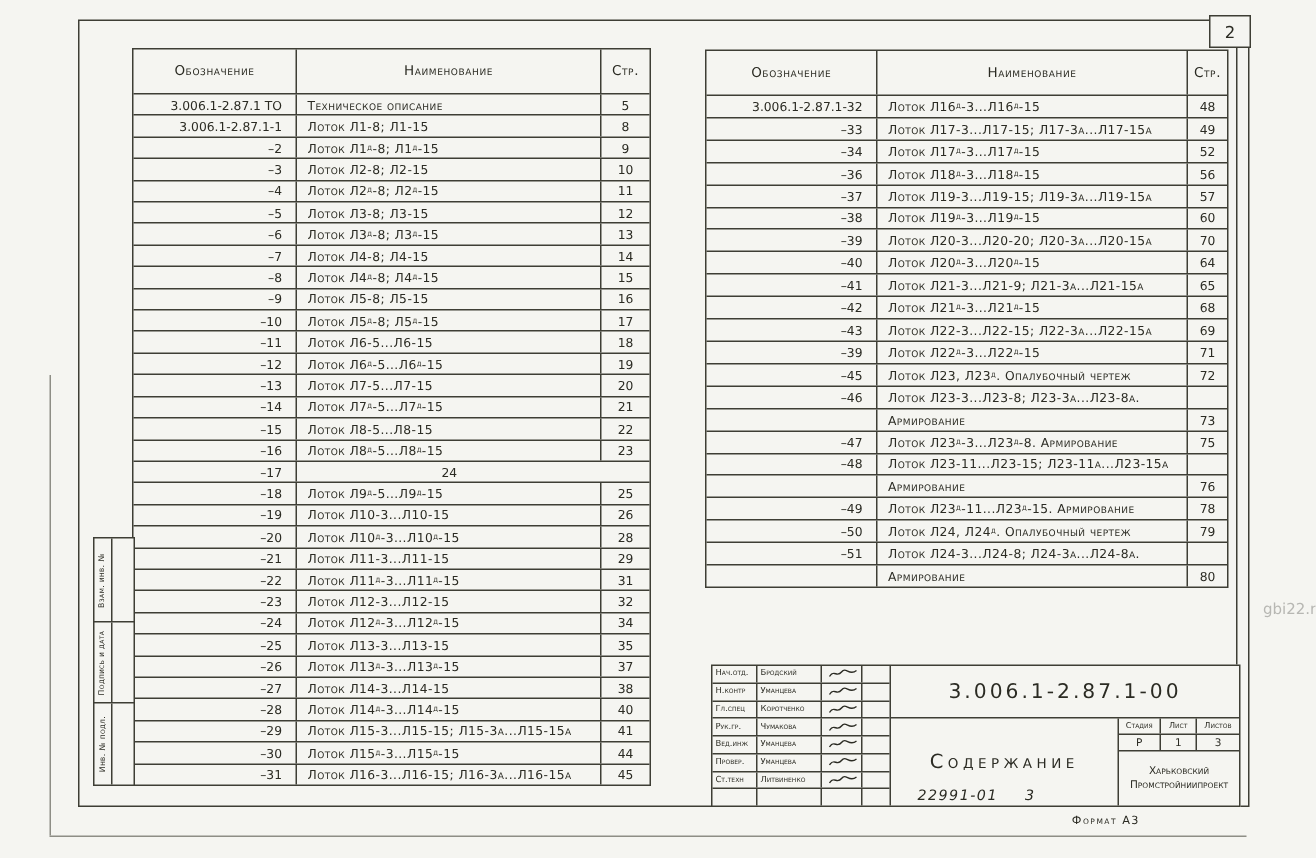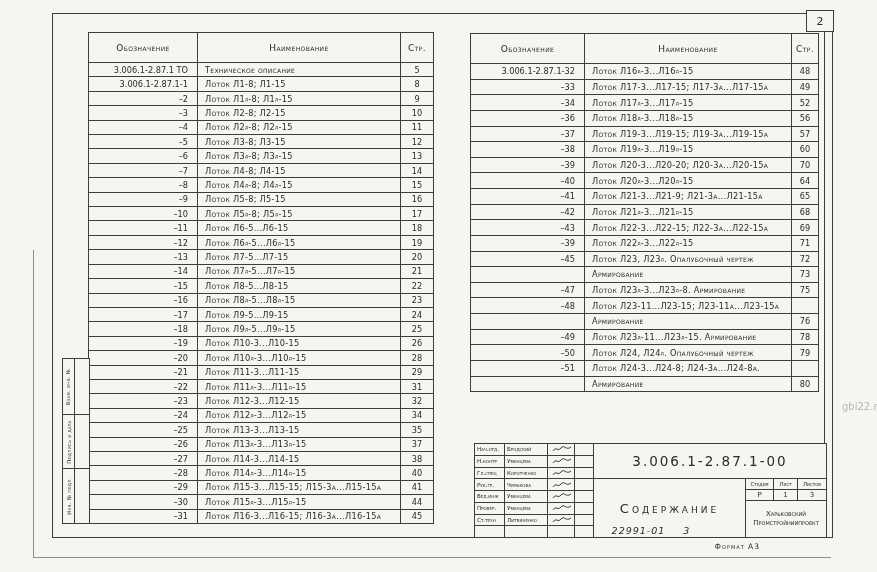--- a/index.html
+++ b/index.html
@@ -182,21 +182,20 @@
           <div class="cell c-name">Лоток Л8-5...Л8-15</div>
           <div class="cell c-page">22</div>
         </div>
         <div class="trow">
           <div class="cell c-des">–16</div>
           <div class="cell c-name">Лоток Л8<sub>д</sub>-5...Л8<sub>д</sub>-15</div>
           <div class="cell c-page">23</div>
         </div>
         <div class="trow">
           <div class="cell c-des">–17</div>
-          <div class="cell c-name">Лоток Л9-5...Л9-15</div>
           <div class="cell c-page">24</div>
         </div>
         <div class="trow">
           <div class="cell c-des">–18</div>
           <div class="cell c-name">Лоток Л9<sub>д</sub>-5...Л9<sub>д</sub>-15</div>
           <div class="cell c-page">25</div>
         </div>
         <div class="trow">
           <div class="cell c-des">–19</div>
           <div class="cell c-name">Лоток Л10-3...Л10-15</div>
@@ -329,20 +328,25 @@
         </div>
         <div class="trow">
           <div class="cell c-des">–39</div>
           <div class="cell c-name">Лоток Л22<sub>д</sub>-3...Л22<sub>д</sub>-15</div>
           <div class="cell c-page">71</div>
         </div>
         <div class="trow">
           <div class="cell c-des">–45</div>
           <div class="cell c-name">Лоток Л23, Л23<sub>д</sub>. Опалубочный чертеж</div>
           <div class="cell c-page">72</div>
+        </div>
+        <div class="trow">
+          <div class="cell c-des">–46</div>
+          <div class="cell c-name">Лоток Л23-3...Л23-8; Л23-3а...Л23-8а.</div>
+          <div class="cell c-page"></div>
         </div>
         <div class="trow">
           <div class="cell c-des"></div>
           <div class="cell c-name">Армирование</div>
           <div class="cell c-page">73</div>
         </div>
         <div class="trow">
           <div class="cell c-des">–47</div>
           <div class="cell c-name">Лоток Л23<sub>д</sub>-3...Л23<sub>д</sub>-8. Армирование</div>
           <div class="cell c-page">75</div>

